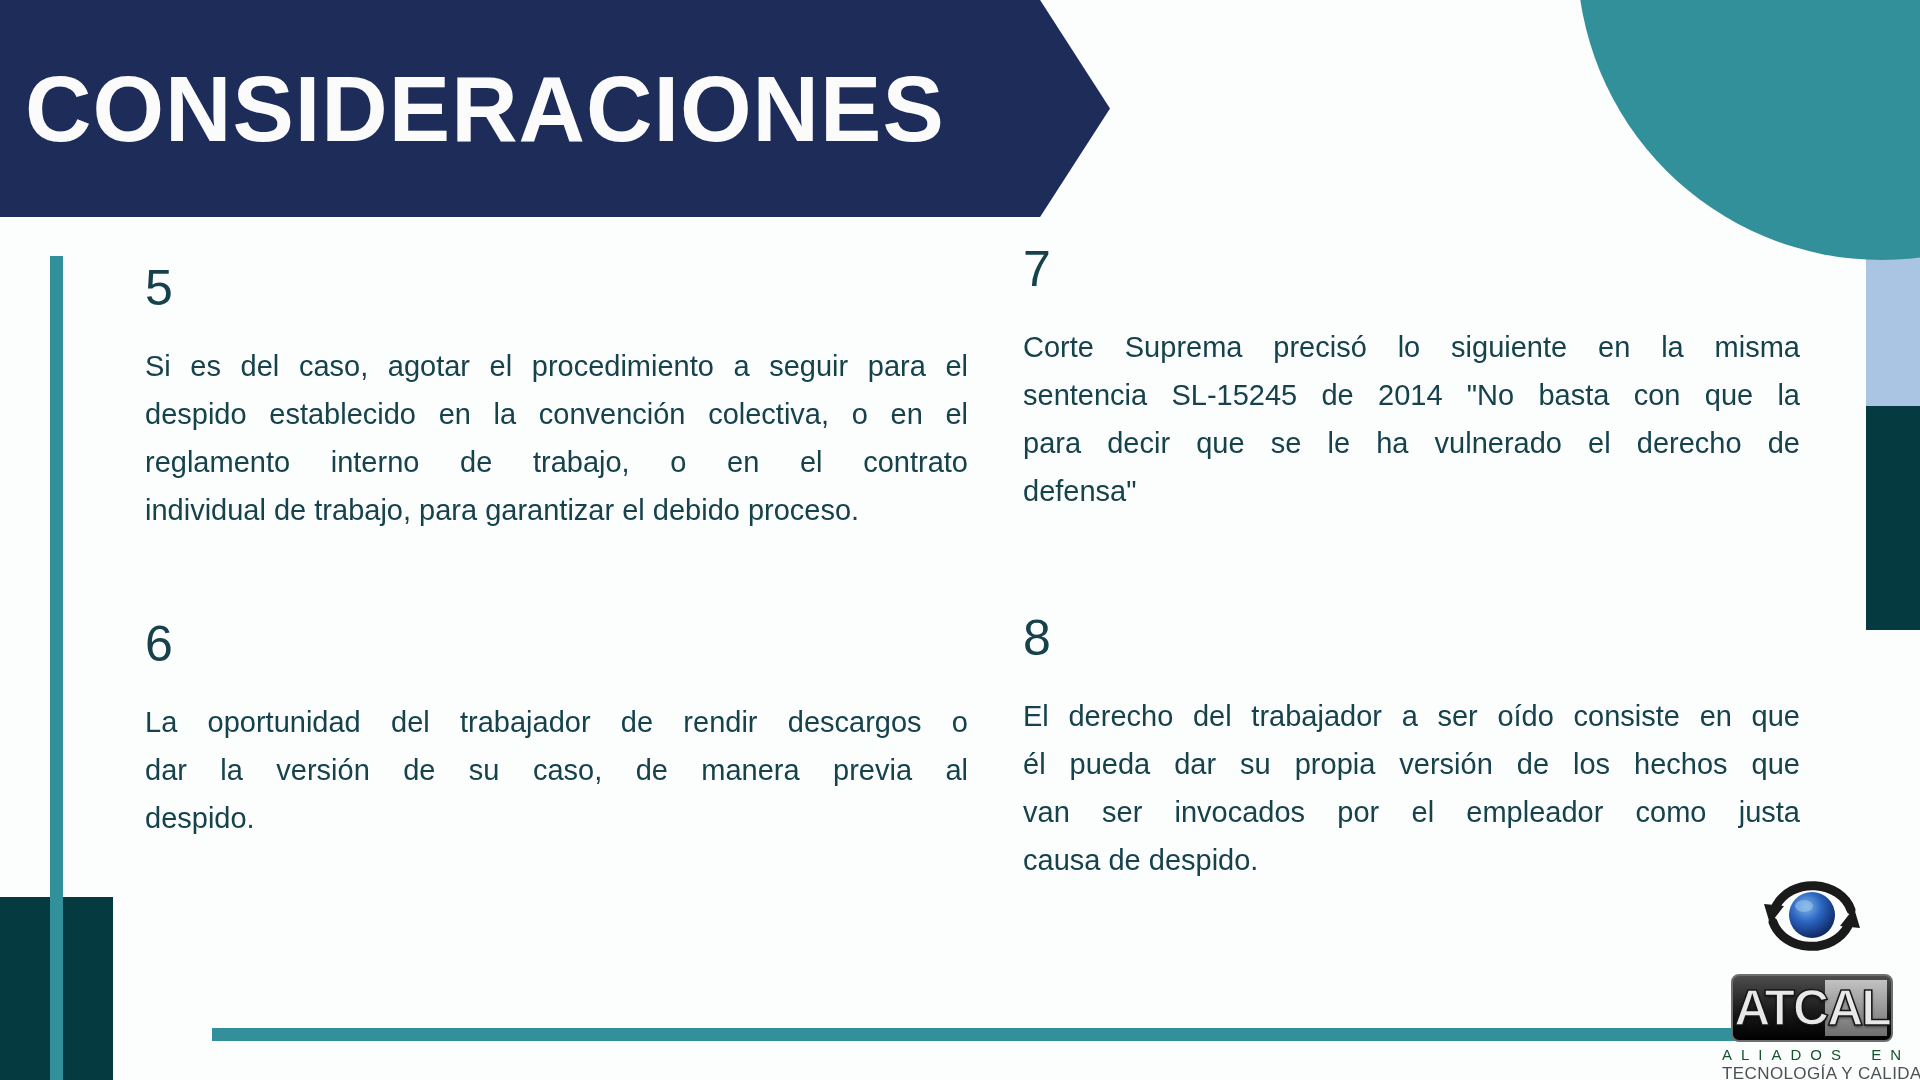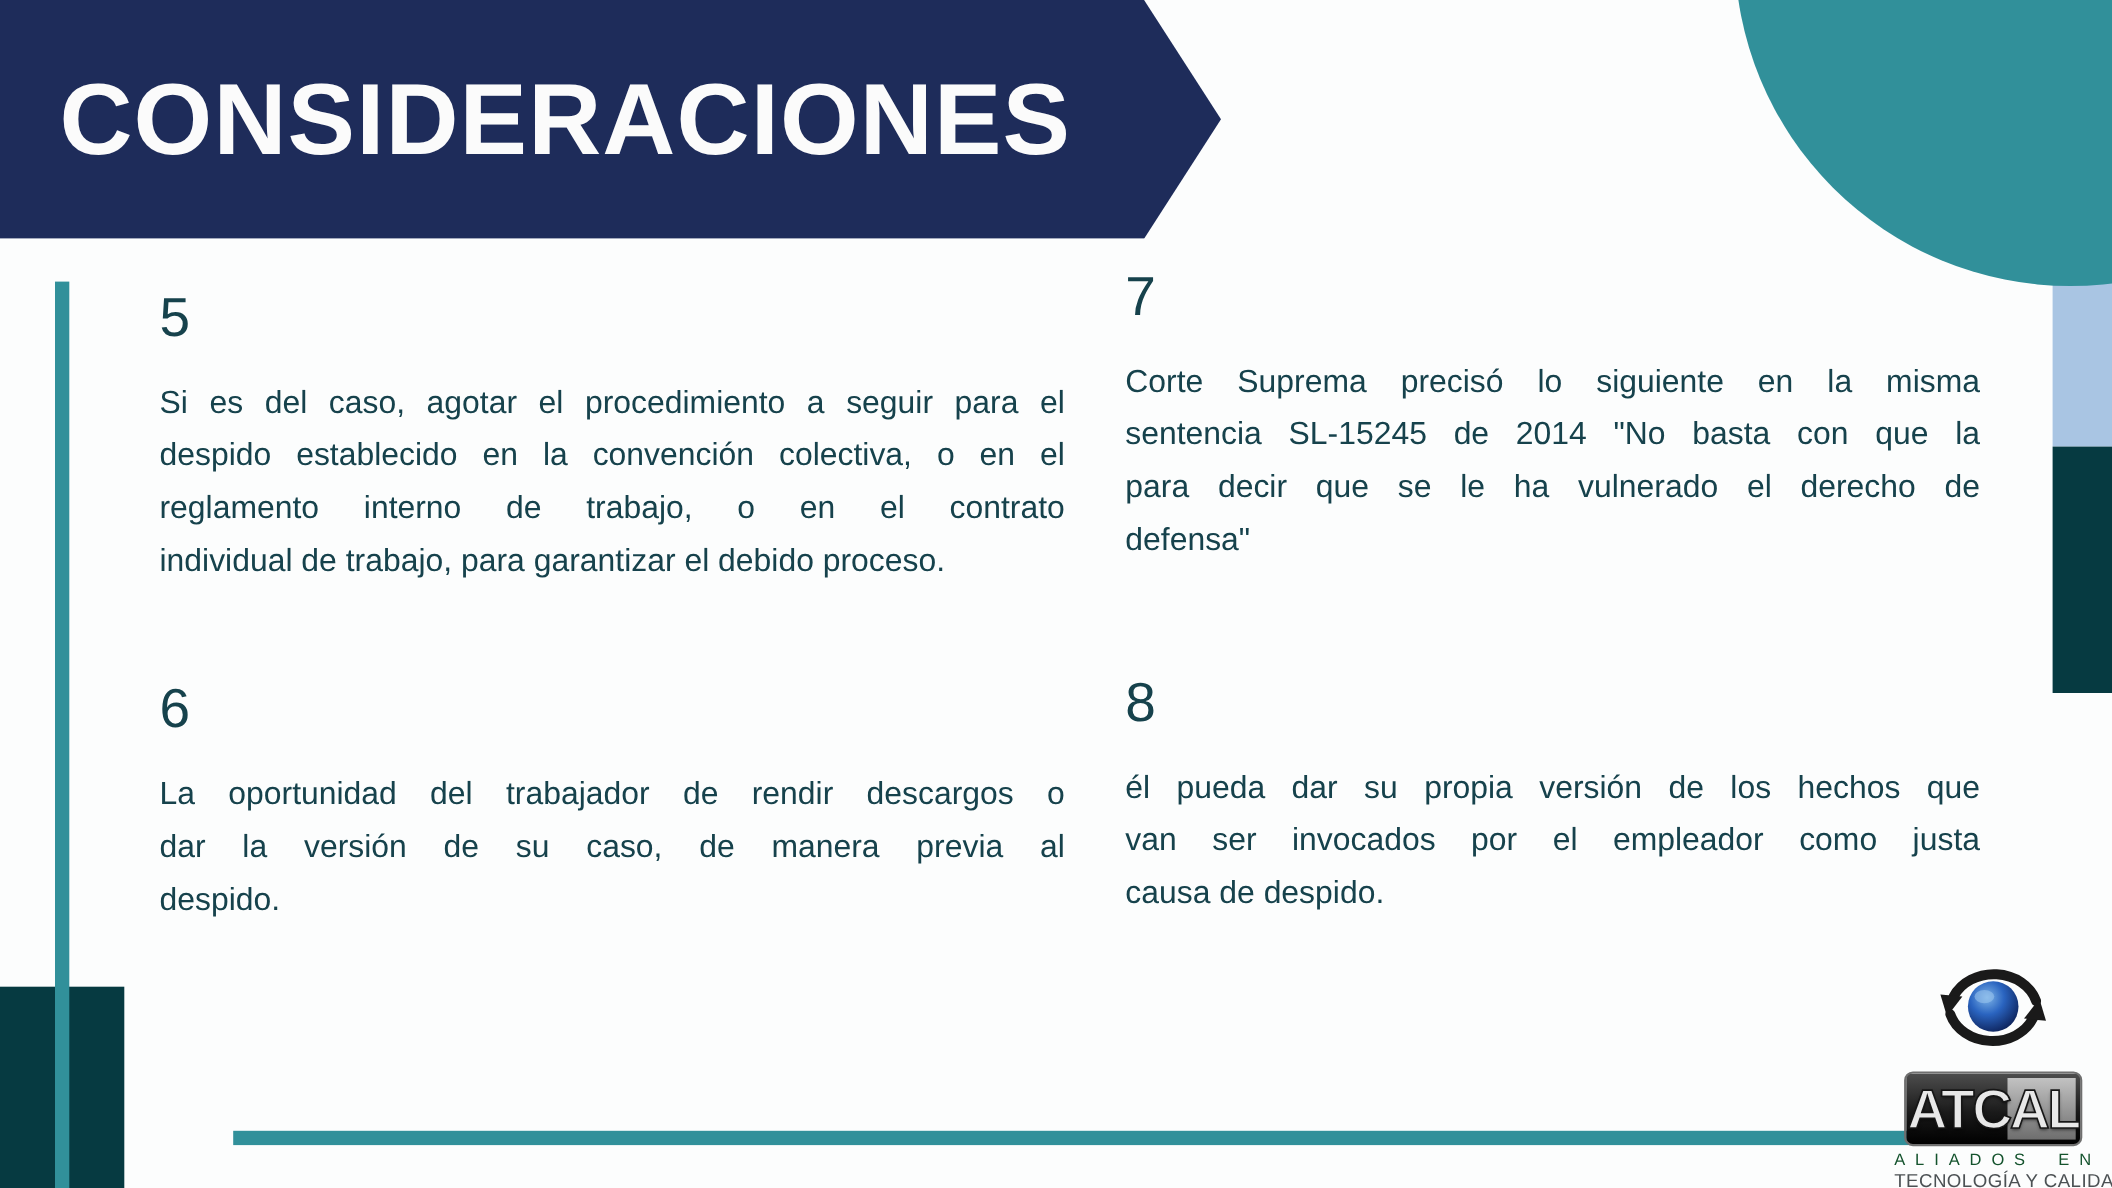--- a/index.html
+++ b/index.html
@@ -10,21 +10,21 @@
   }
   
   .banner{
     position:absolute;left:0;top:0;width:1110px;height:217px;
     background:#1e2c5a;
     clip-path:polygon(0 0,93.7% 0,100% 50%,93.7% 100%,0 100%);
     display:flex;align-items:center;
     z-index:5;
   }
   .banner h1{
-    margin:0;padding-left:54px;
+    margin:0;padding-left:25px;
     font-size:92px;font-weight:bold;letter-spacing:1px;color:#fbfbfb;
     line-height:1;
   }
   .circle-tr{
     position:absolute;left:1577px;top:-350px;width:610px;height:610px;
     border-radius:50%;background:#31909a;z-index:3;
   }
   .bar-right-lightblue{
     position:absolute;left:1866px;top:250px;width:54px;height:156px;
     background:#a9c5e3;z-index:2;
@@ -127,20 +127,21 @@
         <div class="jline">Corte Suprema  precisó lo siguiente en la misma</div>
         <div class="jline">sentencia SL-15245 de 2014 "No basta con que la</div>
         <div class="jline">para decir que se le ha vulnerado el derecho de</div>
         <div class="jline last">defensa"</div>
       </div>
   </div>
 
   <div class="block" id="block-8">
     <div class="block-number">8</div>
     <div class="block-text">
+        <div class="jline">El derecho del trabajador a ser oído consiste en que</div>
         <div class="jline">él pueda dar su propia versión de los hechos que</div>
         <div class="jline">van ser invocados por el empleador como justa</div>
         <div class="jline last">causa de despido.</div>
       </div>
   </div>
 
   <div class="logo">
     <svg class="logo-icon" width="120" height="100" viewBox="0 0 120 100">
       <defs>
         <radialGradient id="sphereGrad" cx="38%" cy="32%" r="75%">

